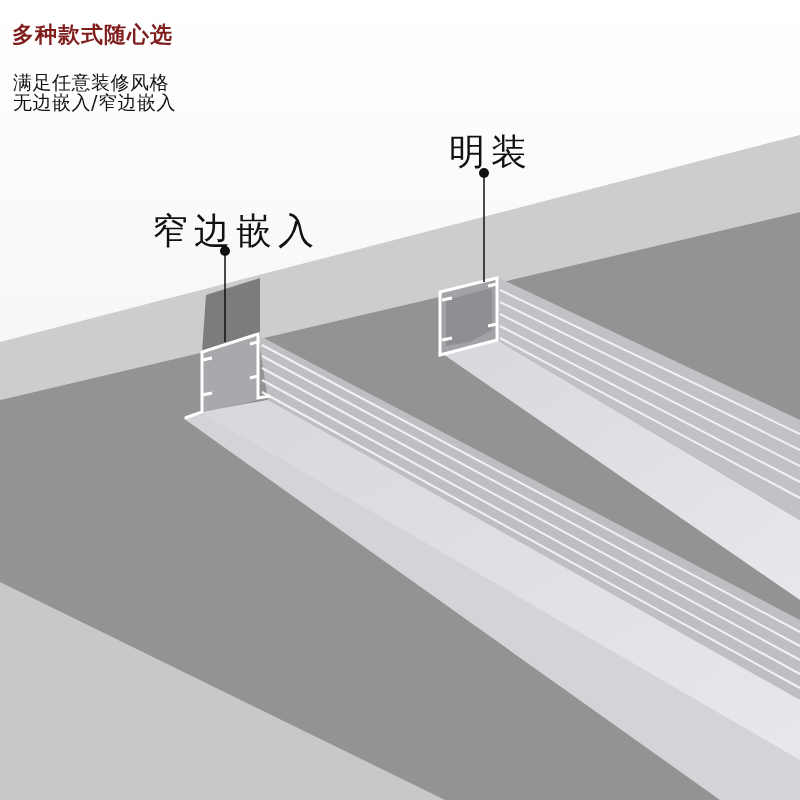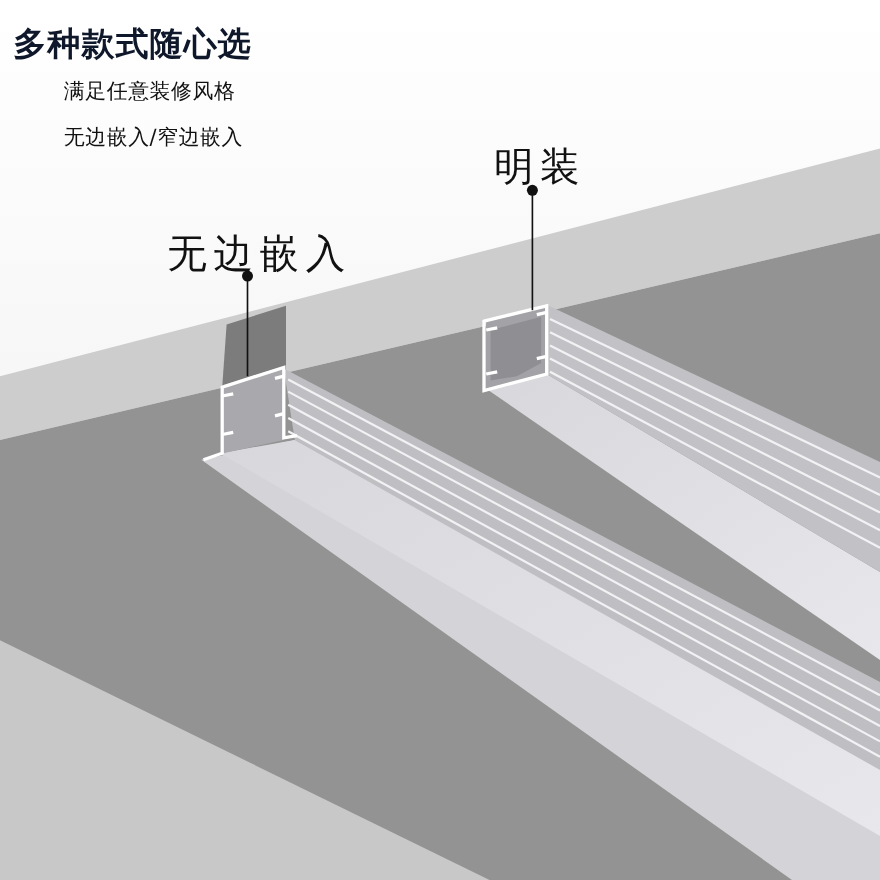--- a/index.html
+++ b/index.html
@@ -1,21 +1,21 @@
 <!DOCTYPE html>
 <html><head>
 <meta charset="utf-8">
 <style>
   html, body { margin: 0; padding: 0; }
   body { width: 800px; height: 800px; overflow: hidden; background: #f6f6f6; position: relative; font-family: "DejaVu Sans", sans-serif; }
   .scene { position: absolute; left: 0; top: 0; width: 800px; height: 800px; }
-  .headline { position: absolute; left: 12px; top: 20px; font-size: 30px; font-weight: bold; color: #0f172a; letter-spacing: 1px; }
-  .subline { position: absolute; left: 13px; font-size: 19px; color: #111; letter-spacing: 0.5px; margin-left: 45px; }
+  .headline { position: absolute; left: 12px; top: 20px; font-size: 22px; font-weight: bold; color: #7f1d1d; letter-spacing: 1px; }
+  .subline { position: absolute; left: 13px; font-size: 19px; color: #111; letter-spacing: 0.5px; }
   .sub1 { top: 70px; }
-  .sub2 { top: 112px; }
+  .sub2 { top: 90px; }
   .callout-label { position: absolute; font-size: 36px; color: #111; letter-spacing: 6px; }
   .label-surface { left: 449px; top: 128px; }
   .label-narrow { left: 152px; top: 207px; }
 </style>
 </head>
 <body>
 
 <svg class="scene" viewBox="0 0 800 800" xmlns="http://www.w3.org/2000/svg">
   <defs>
     <linearGradient id="bgGrad" x1="0" y1="0" x2="0" y2="1">
@@ -86,13 +86,13 @@
     <circle cx="484" cy="173" r="5" fill="#111"></circle>
     <line x1="484" y1="173" x2="484" y2="282" stroke="#111" stroke-width="1.5"></line>
   </g>
 </svg>
 
 <div class="headline">多种款式随心选</div>
 <div class="subline sub1">满足任意装修风格</div>
 <div class="subline sub2">无边嵌入/窄边嵌入</div>
 
 <div class="callout-label label-surface">明装</div>
-<div class="callout-label label-narrow">无边嵌入</div>
+<div class="callout-label label-narrow">窄边嵌入</div>
 
 </body></html>

